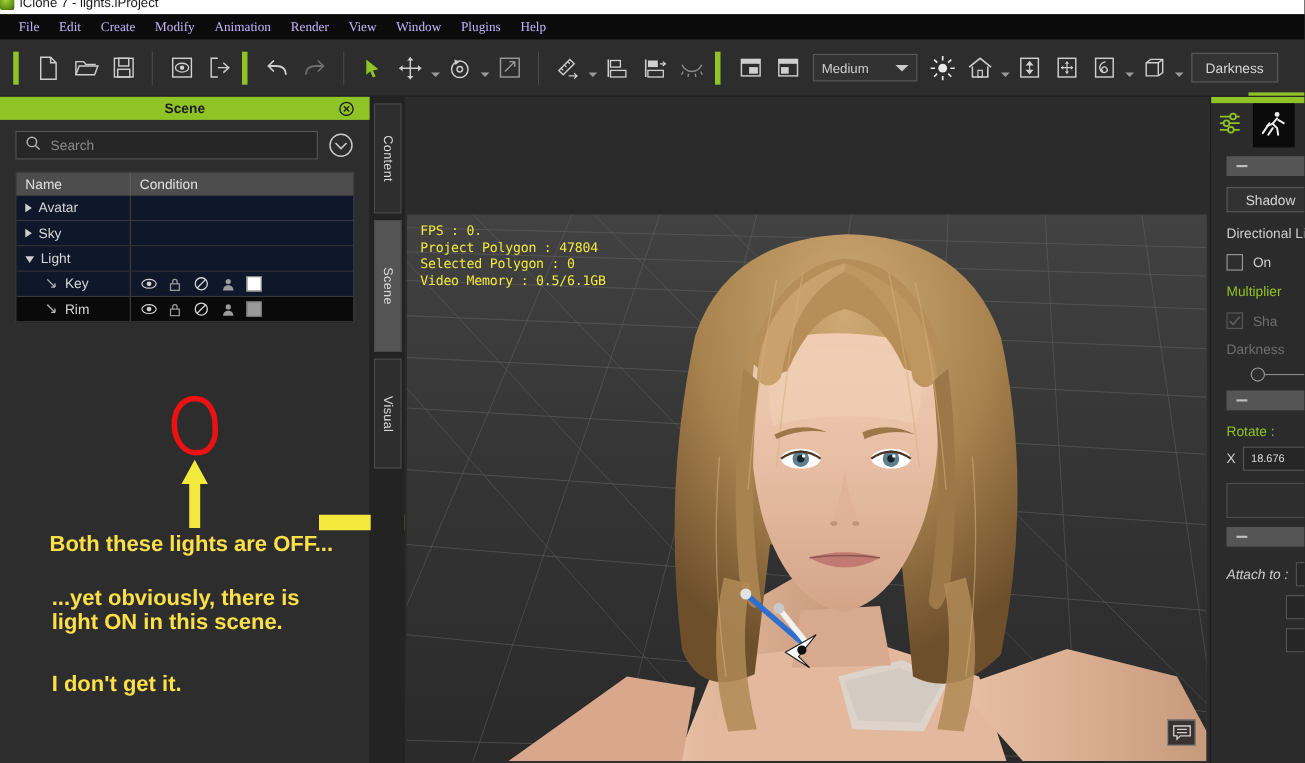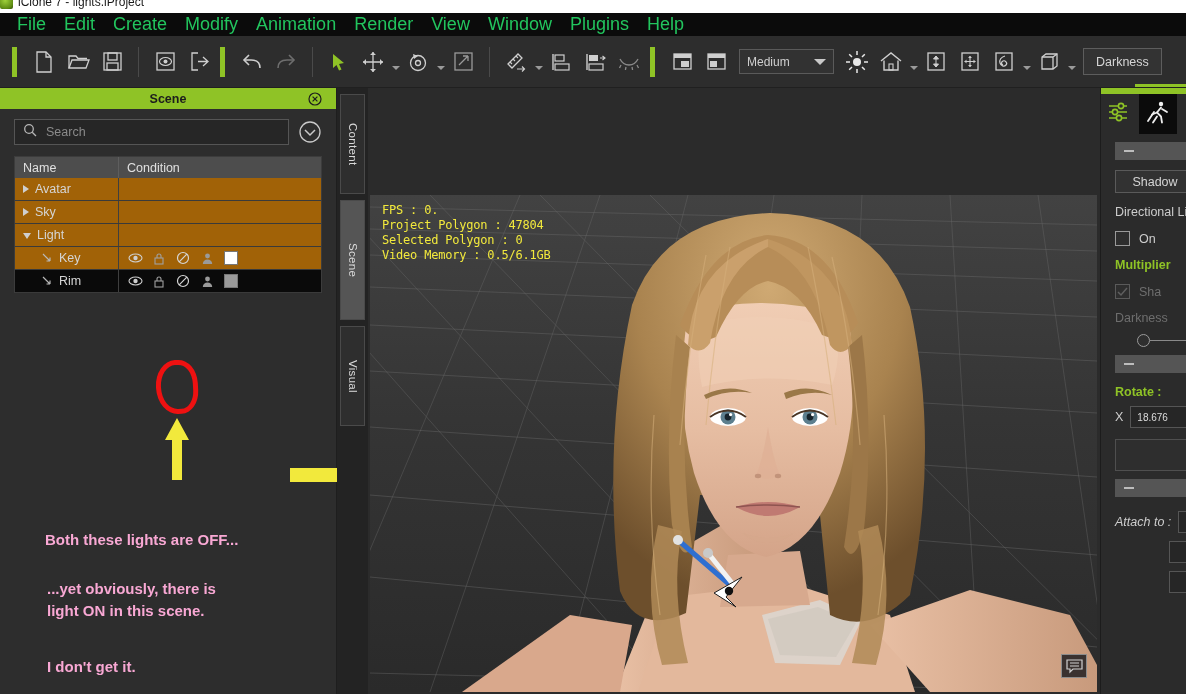--- a/index.html
+++ b/index.html
@@ -26,21 +26,21 @@
     background: radial-gradient(circle at 40% 35%, #9fd13a 0%, #5e8c13 70%, #2f4a06 100%);
     display: inline-block;
   }
 
   
   .menubar {
     position: absolute; left: 0; top: 13px; width: 1186px; height: 23px;
     background: #0b0b0b; display: flex; align-items: center; padding-left: 8px;
   }
   .menubar .mi {
-    color: #22c55e; font-size: 18px; padding: 3px 9px; cursor: default; white-space: nowrap;
+    color: #c4b5fd; font-size: 12px; padding: 3px 9px; cursor: default; white-space: nowrap; font-family: Liberation Serif, serif;
   }
 
   
   .toolbar {
     position: absolute; left: 0; top: 36px; width: 1186px; height: 52px;
     background: #2d2d2d; display: flex; align-items: center; padding-left: 8px;
     border-bottom: 1px solid #202020;
   }
   .tb-green { width: 5px; height: 30px; background: #8fc326; margin: 0 10px 0 4px; flex: 0 0 auto; }
   .tb-sep { width: 1px; height: 30px; background: #4a4a4a; margin: 0 9px; flex: 0 0 auto; }
@@ -105,21 +105,21 @@
 
   .tree { margin-top: 11px; border: 1px solid #3c3c3c; border-bottom: none; }
   .tree-head { display: flex; height: 21px; background: #4d4d4d; text-align: right; }
   .tree-head .th {
     color: #e0e0e0; font-size: 12.5px; display: flex; align-items: center; padding-left: 8px;
   }
   .th-name { width: 104px; border-right: 1px solid #5e5e5e; }
   .th-cond { flex: 1; }
   .tree-row {
     display: flex; height: 23px; align-items: center;
-    border-bottom: 1px solid #3a3a3a; background: #a16207;
+    border-bottom: 1px solid #3a3a3a; background: #0f172a;
   }
   .tree-row.sel { background: #0a0a0a; }
   .tr-name {
     width: 104px; height: 100%; display: flex; align-items: center; gap: 6px;
     padding-left: 8px; border-right: 1px solid #3f3f3f;
   }
   .tr-name.child { padding-left: 26px; }
   .tr-name span { color: #d5d5d5; font-size: 12.5px; }
   .tri-closed {
     width: 0; height: 0; border-top: 4.5px solid transparent; border-bottom: 4.5px solid transparent;
@@ -134,23 +134,22 @@
   .swatch { width: 14px; height: 14px; border: 1px solid #777; margin-left: 4px; cursor: default; }
 
   
   .red-circle {
     position: absolute; left: 156px; top: 272px; width: 42px; height: 54px;
     border: 5px solid #ee1111; border-radius: 48% 45% 42% 50%;
     transform: rotate(-3deg); pointer-events: none;
   }
   .arrow-up { position: absolute; left: 164px; top: 330px; pointer-events: none; }
   .anno-text {
-    position: absolute; color: #f9a8d4; font-size: 15px; font-weight: bold; line-height: 22px;
+    position: absolute; color: #fde047; font-size: 20px; font-weight: bold; line-height: 22px;
     white-space: pre-line;
-    margin-top: 45px;
   }
   .anno1 { left: 45px; top: 396px; }
   .anno2 { left: 47px; top: 445px; }
   .anno3 { left: 47px; top: 523px; }
   .arrow-right { position: absolute; left: 290px; top: 455px; pointer-events: none; }
 
   
   .vtabs {
     position: absolute; left: 337px; top: 88px; width: 31px; height: 606px;
     background: #232323; padding-top: 6px;
@@ -208,21 +207,21 @@
     margin: 8px 0 0 14px; width: 80px; height: 18px; background: #555;
     display: flex; align-items: center; padding-left: 9px; cursor: default;
   }
   .rp-bar .minus { width: 10px; height: 2px; background: #bdbdbd; }
   .rp-btn {
     margin: 10px 0 0 14px; width: 80px; height: 23px; background: #323232; border: 1px solid #5a5a5a;
     display: flex; align-items: center; justify-content: center; cursor: default;
   }
   .rp-btn span { color: #d4d4d4; font-size: 12.5px; white-space: nowrap; }
   .rp-label { margin: 12px 0 0 14px; color: #cdcdcd; font-size: 12.5px; white-space: nowrap; }
-  .rp-label.green { color: #8fc326; font-weight: bold; }
+  .rp-label.green { color: #8fc326; }
   .rp-label.dim { color: #6e6e6e; }
   .rp-check-row { margin: 12px 0 0 14px; display: flex; align-items: center; gap: 9px; }
   .rp-check {
     width: 15px; height: 15px; border: 1px solid #9a9a9a; background: #2e2e2e; flex: 0 0 auto; cursor: default;
   }
   .rp-check.dim { border-color: #5a5a5a; }
   .rp-check-row span { color: #cdcdcd; font-size: 12.5px; white-space: nowrap; }
   .rp-check-row span.dim { color: #6e6e6e; }
   .rp-slider { margin: 9px 0 0 36px; display: flex; align-items: center; }
   .rp-knob {

